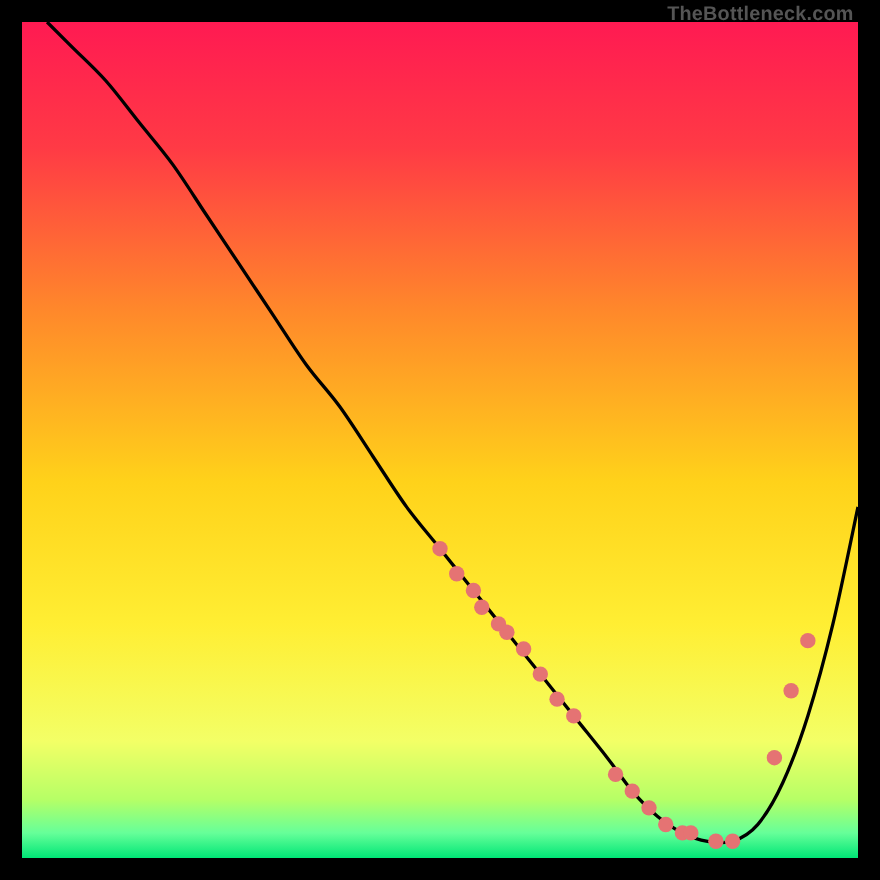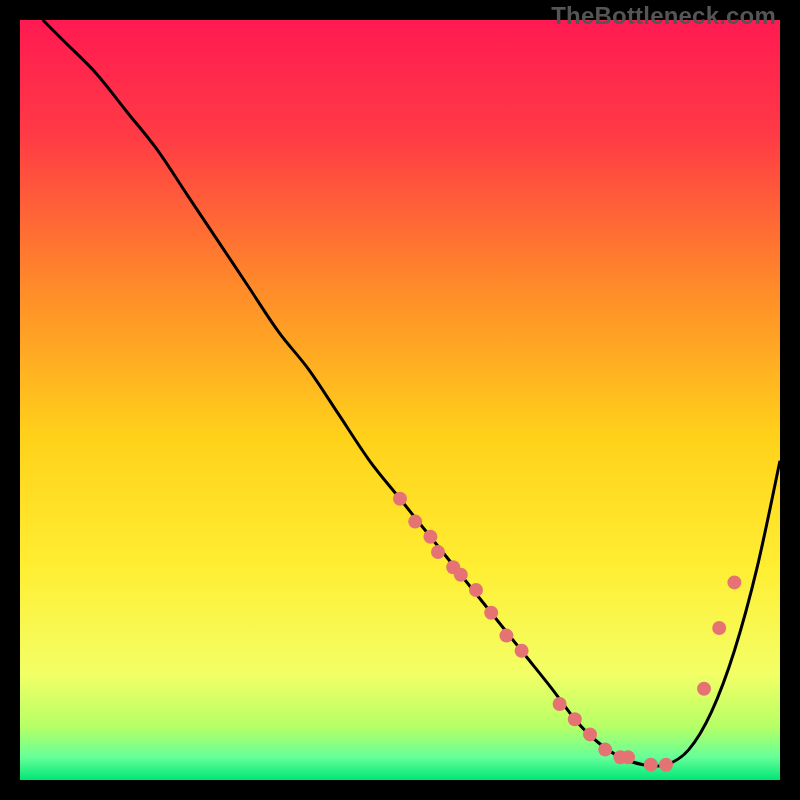--- a/index.html
+++ b/index.html
@@ -24,21 +24,21 @@
     left: 0;
     top: 0;
     width: 760px;
     height: 760px;
   }
   .watermark {
     position: absolute;
     top: 2px;
     right: 24px;
     color: #555;
-    font-size: 24px;
+    font-size: 18px;
     font-weight: 600;
     letter-spacing: 0.2px;
     user-select: none;
   }
 </style>
 </head>
 <body>
 
 <div class="frame">
   <svg class="plot" viewBox="0 0 760 760" preserveAspectRatio="none">

